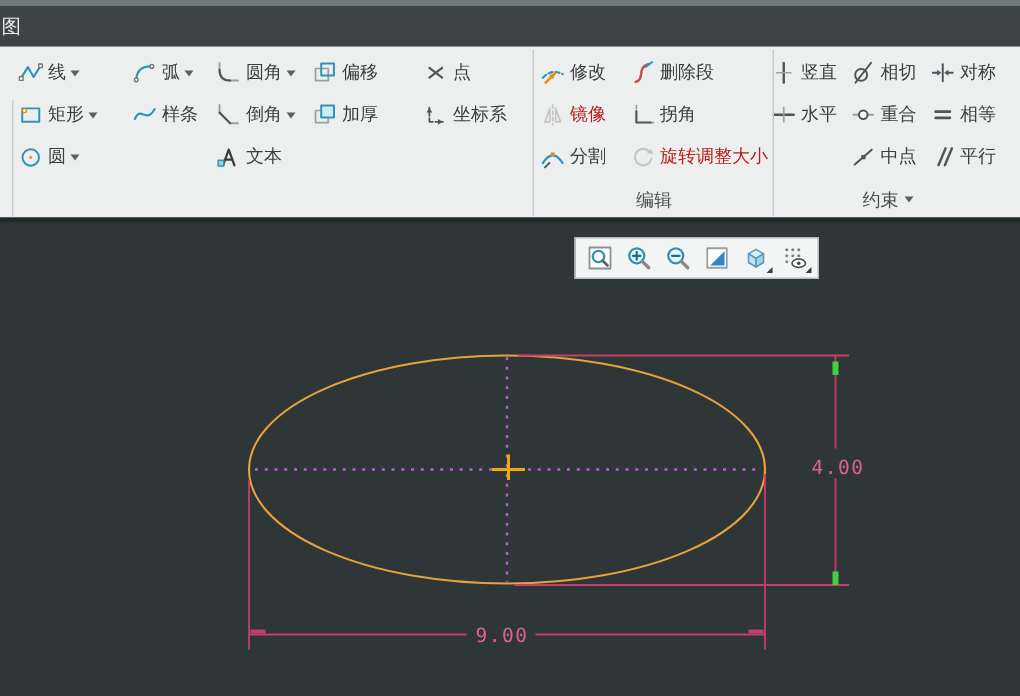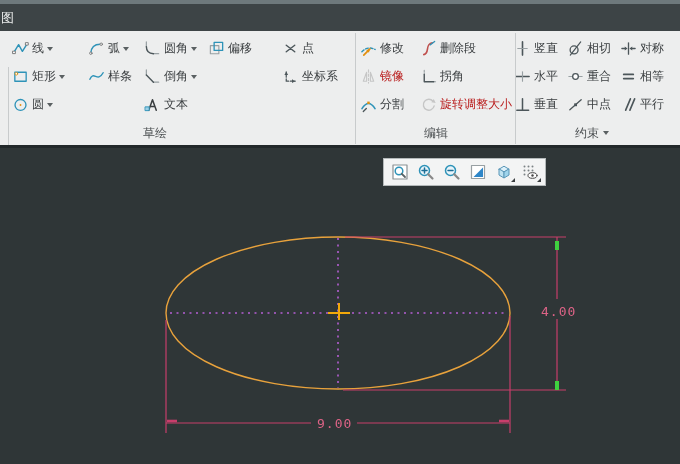--- a/index.html
+++ b/index.html
@@ -152,20 +152,29 @@
         <div class="rcol">
           <div class="rbtn">
             <span class="ricon">
               <svg viewBox="0 0 18 18" fill="none" stroke-linecap="round" stroke-linejoin="round">
                 <rect x="2.5" y="6" width="9" height="8.5" stroke="#98A0A3" stroke-width="1.2"></rect>
                 <rect x="6.5" y="2.5" width="9" height="8.5" stroke="#2E93B8" stroke-width="1.4"></rect>
               </svg>
             </span>
             <span class="rlbl">偏移</span>
           </div>
+          <div class="rbtn">
+            <span class="ricon">
+              <svg viewBox="0 0 18 18" fill="none" stroke-linecap="round" stroke-linejoin="round">
+                <rect x="2.5" y="6" width="9" height="8.5" stroke="#98A0A3" stroke-width="1.2"></rect>
+                <rect x="6.5" y="2.5" width="9" height="8.5" fill="#CFE9F5" stroke="#2E93B8" stroke-width="1.4"></rect>
+              </svg>
+            </span>
+            <span class="rlbl">加厚</span>
+          </div>
         </div>
         <div class="rcol">
           <div class="rbtn">
             <span class="ricon">
               <svg viewBox="0 0 18 18" fill="none" stroke-linecap="round" stroke-linejoin="round">
                 <path d="M4.5 5.5 L13.5 12.5 M13.5 5.5 L4.5 12.5" stroke="#4C565A" stroke-width="1.5"></path>
               </svg>
             </span>
             <span class="rlbl">点</span>
           </div>
@@ -174,23 +183,20 @@
               <svg viewBox="0 0 18 18" fill="none" stroke-linecap="round" stroke-linejoin="round">
                 <path d="M4.5 14 H14 M4.5 14 V4" stroke="#4C565A" stroke-width="1.3" stroke-dasharray="2.5 1.8"></path>
                 <path d="M14 14 l-3.4 -2 v4 Z" fill="#4C565A"></path>
                 <path d="M4.5 4 l-2 3.4 h4 Z" fill="#4C565A"></path>
               </svg>
             </span>
             <span class="rlbl">坐标系</span>
           </div>
         </div>
       </div>
-    <div class="glabel">
-        <span>草绘</span>
-      </div>
   </div>
   <div class="rgroup" id="group-edit">
     <div class="cols">
         <div class="rcol">
           <div class="rbtn">
             <span class="ricon">
               <svg viewBox="0 0 18 18" fill="none" stroke-linecap="round" stroke-linejoin="round">
                 <path d="M2 12.5 Q8 6 16 10" stroke="#2E93B8" stroke-width="1.5" stroke-dasharray="3 2"></path>
                 <path d="M4 16 L10.5 9.5" stroke="#E2900F" stroke-width="1.8"></path>
                 <path d="M10.5 9.5 l-4 1 3 3 Z" fill="#E2900F"></path>
@@ -266,28 +272,20 @@
             <span class="rlbl">竖直</span>
           </div>
           <div class="rbtn">
             <span class="ricon">
               <svg viewBox="0 0 18 18" fill="none" stroke-linecap="round" stroke-linejoin="round">
                 <path d="M2 9 H16" stroke="#4C565A" stroke-width="1.7"></path>
                 <path d="M9 4 V14" stroke="#98A0A3" stroke-width="1.2"></path>
               </svg>
             </span>
             <span class="rlbl">水平</span>
-          </div>
-          <div class="rbtn">
-            <span class="ricon">
-              <svg viewBox="0 0 18 18" fill="none" stroke-linecap="round" stroke-linejoin="round">
-                <path d="M3 15 H15.5 M9 15 V3" stroke="#4C565A" stroke-width="1.6"></path>
-              </svg>
-            </span>
-            <span class="rlbl">垂直</span>
           </div>
         </div>
         <div class="rcol">
           <div class="rbtn">
             <span class="ricon">
               <svg viewBox="0 0 18 18" fill="none" stroke-linecap="round" stroke-linejoin="round">
                 <circle cx="7.5" cy="10.5" r="4.2" stroke="#4C565A" stroke-width="1.4"></circle>
                 <path d="M3.5 16 L14.5 2" stroke="#4C565A" stroke-width="1.3"></path>
               </svg>
             </span>

